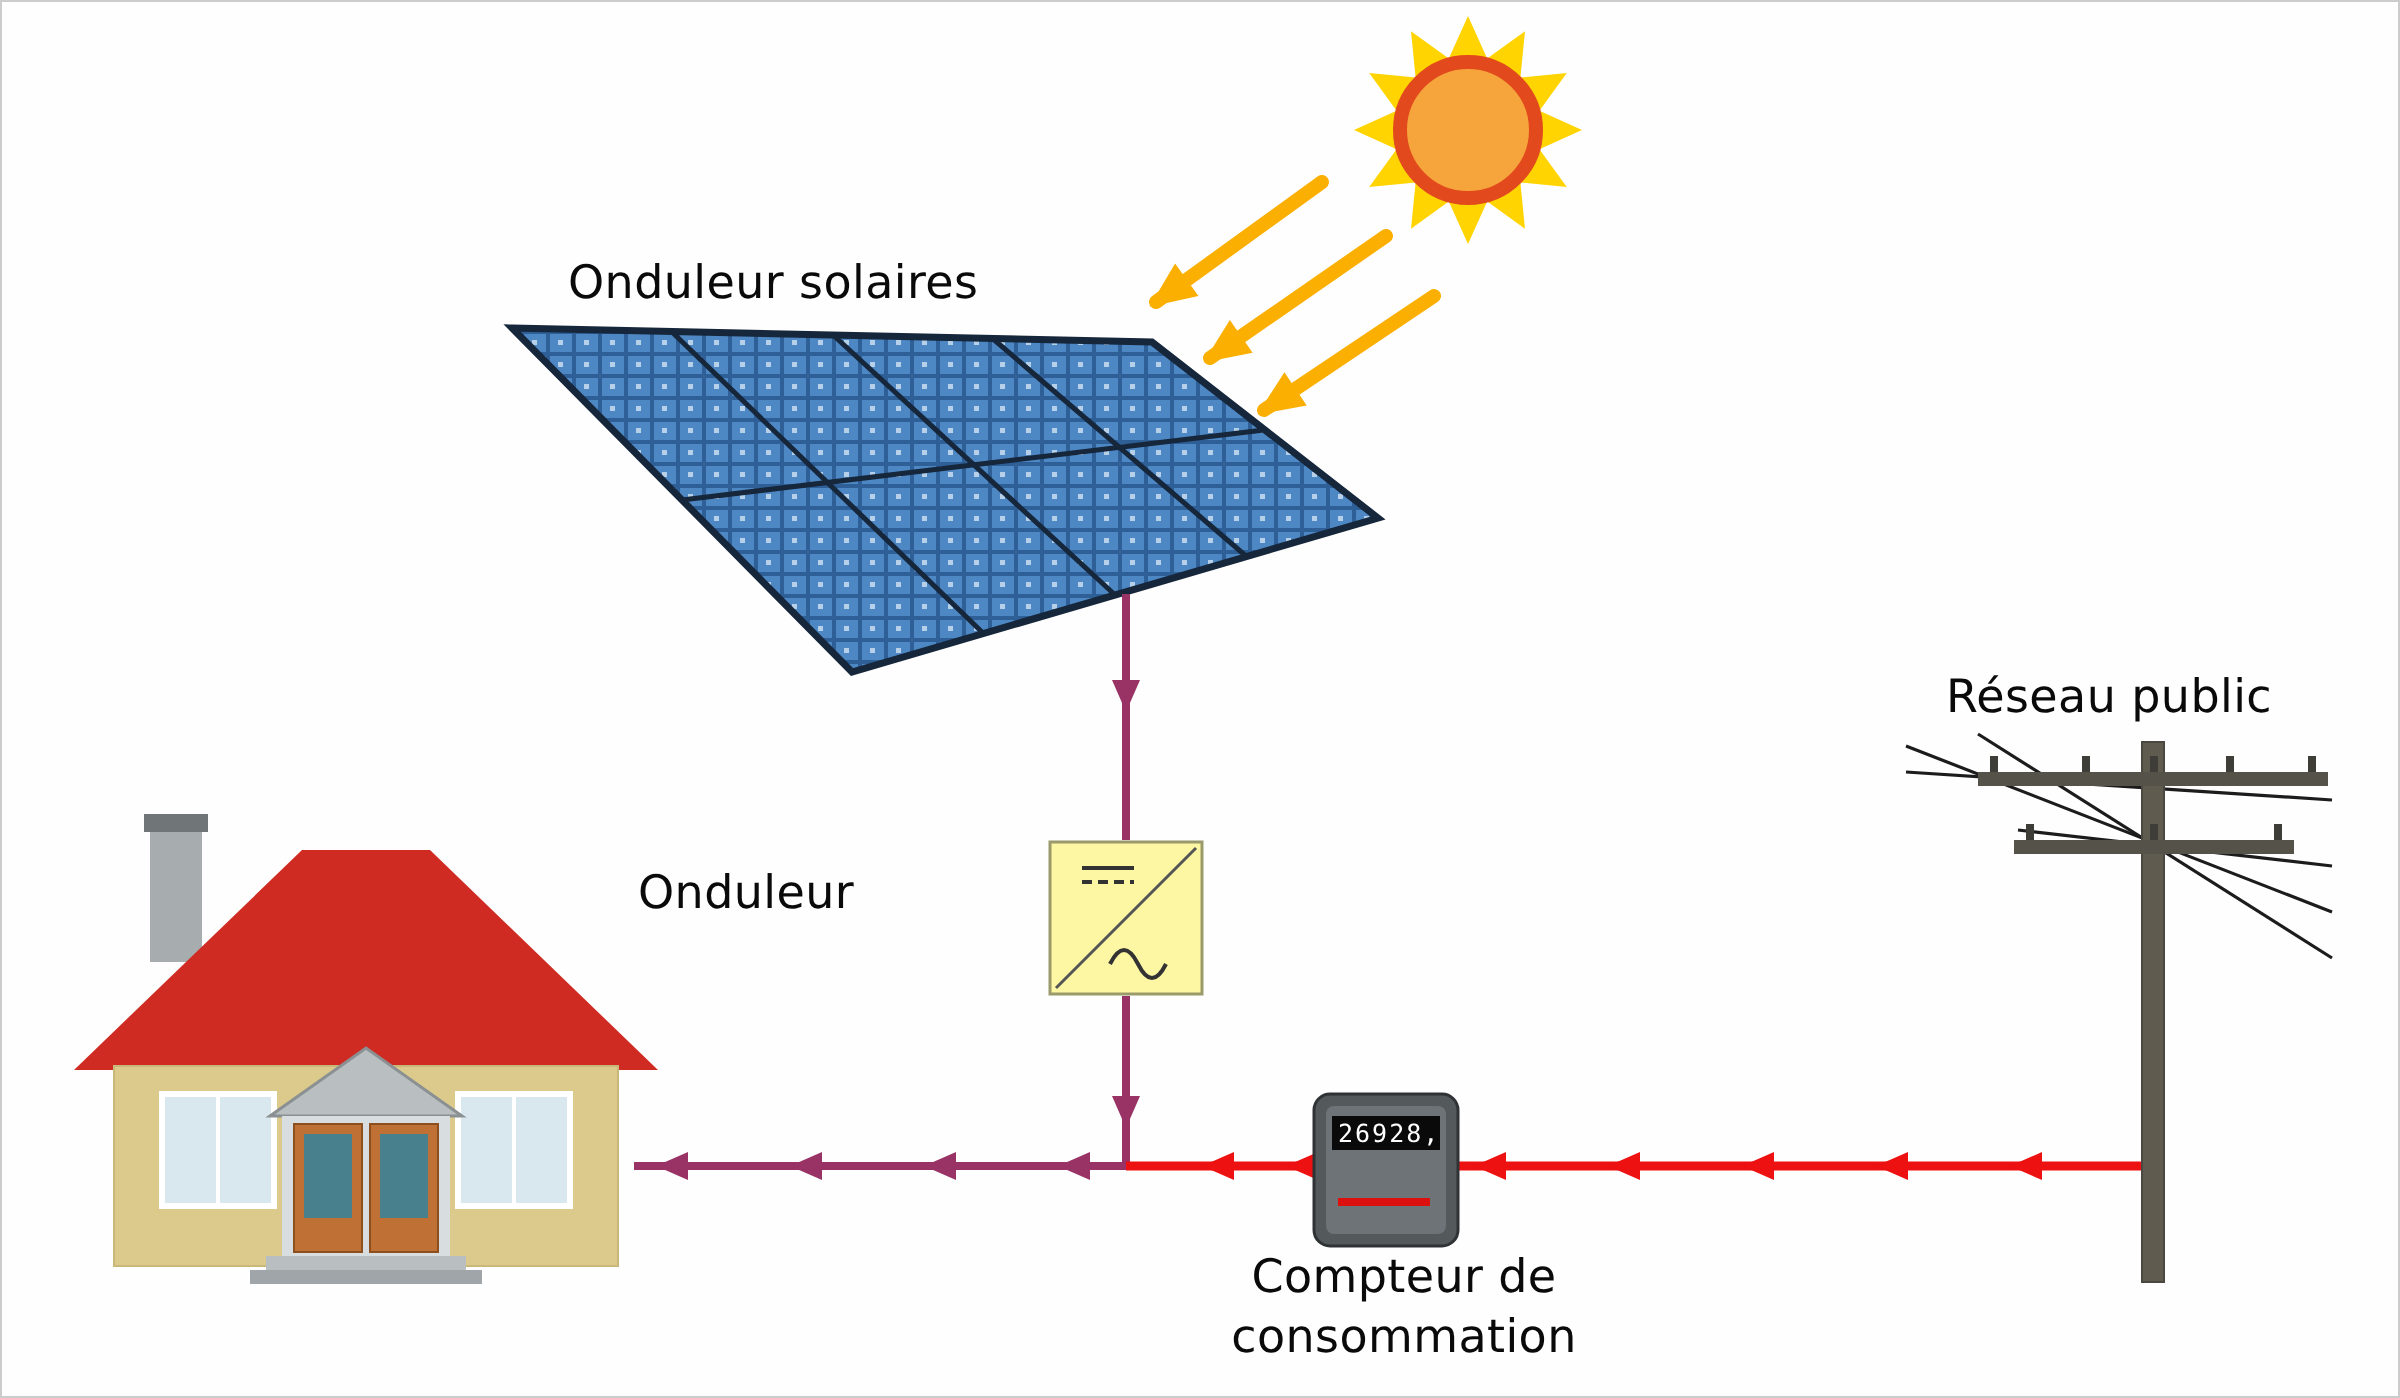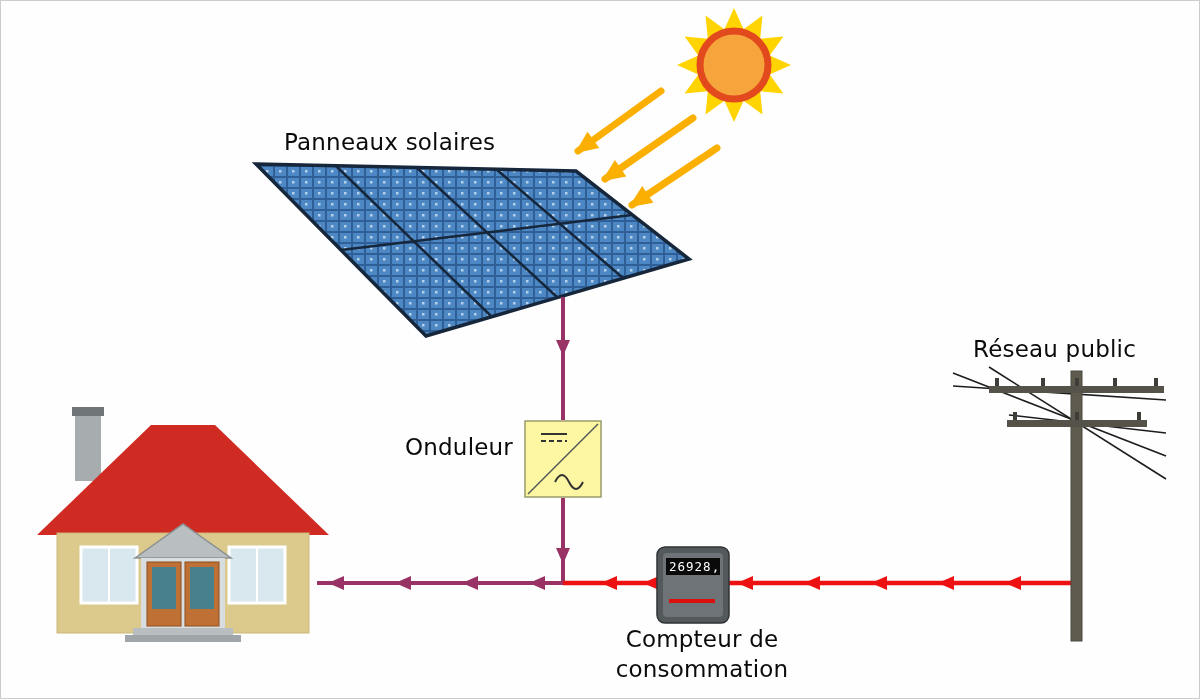--- a/index.html
+++ b/index.html
@@ -6,21 +6,21 @@
   .stage{
     position:relative;width:1200px;height:699px;margin:0 auto;
     background:#fefefe;border:1px solid #cccccc;box-sizing:border-box;
     overflow:hidden;font-family:"DejaVu Sans","Liberation Sans",sans-serif;
   }
   .stage svg{position:absolute;left:0;top:0;}
   .lbl{
     position:absolute;color:#0a0a0a;font-size:23px;line-height:30px;
     white-space:nowrap;letter-spacing:.2px;
   }
-  .lbl.right{text-align:right;white-space:normal;}
+  .lbl.right{text-align:left;white-space:normal;}
   .lbl.center{text-align:center;white-space:normal;}
   .meter-digits{font-family:"DejaVu Sans Mono","Liberation Mono",monospace;}
 </style>
 </head>
 <body>
 
 <div class="stage">
 
   <svg width="1200" height="699" viewBox="0 0 1200 699">
     <defs>
@@ -131,21 +131,21 @@
         <rect x="146" y="561" width="34" height="64" fill="#bf7034" stroke="#8e4f1e" stroke-width="1"></rect>
         <rect x="184" y="561" width="34" height="64" fill="#bf7034" stroke="#8e4f1e" stroke-width="1"></rect>
         <rect x="151" y="566" width="24" height="42" fill="#49808e"></rect>
         <rect x="189" y="566" width="24" height="42" fill="#49808e"></rect>
       </g>
       <rect x="132" y="627" width="100" height="7" fill="#b9bec1"></rect>
       <rect x="124" y="634" width="116" height="7" fill="#9fa5a8"></rect>
     </g>
   </svg>
 
-  <div class="lbl" style="left:283px;top:126px;">Panneaux solaires</div>
+  <div class="lbl" style="left:283px;top:126px;">Onduleur solaires</div>
 
   <div class="lbl right" style="left:318px;top:431px;width:194px;">
     <div>Onduleur</div>
   </div>
 
   <div class="lbl" style="left:972px;top:333px;">Réseau public</div>
 
   <div class="lbl center" style="left:556px;top:623px;width:290px;">
     <div>Compteur de</div>
     <div>consommation</div>

